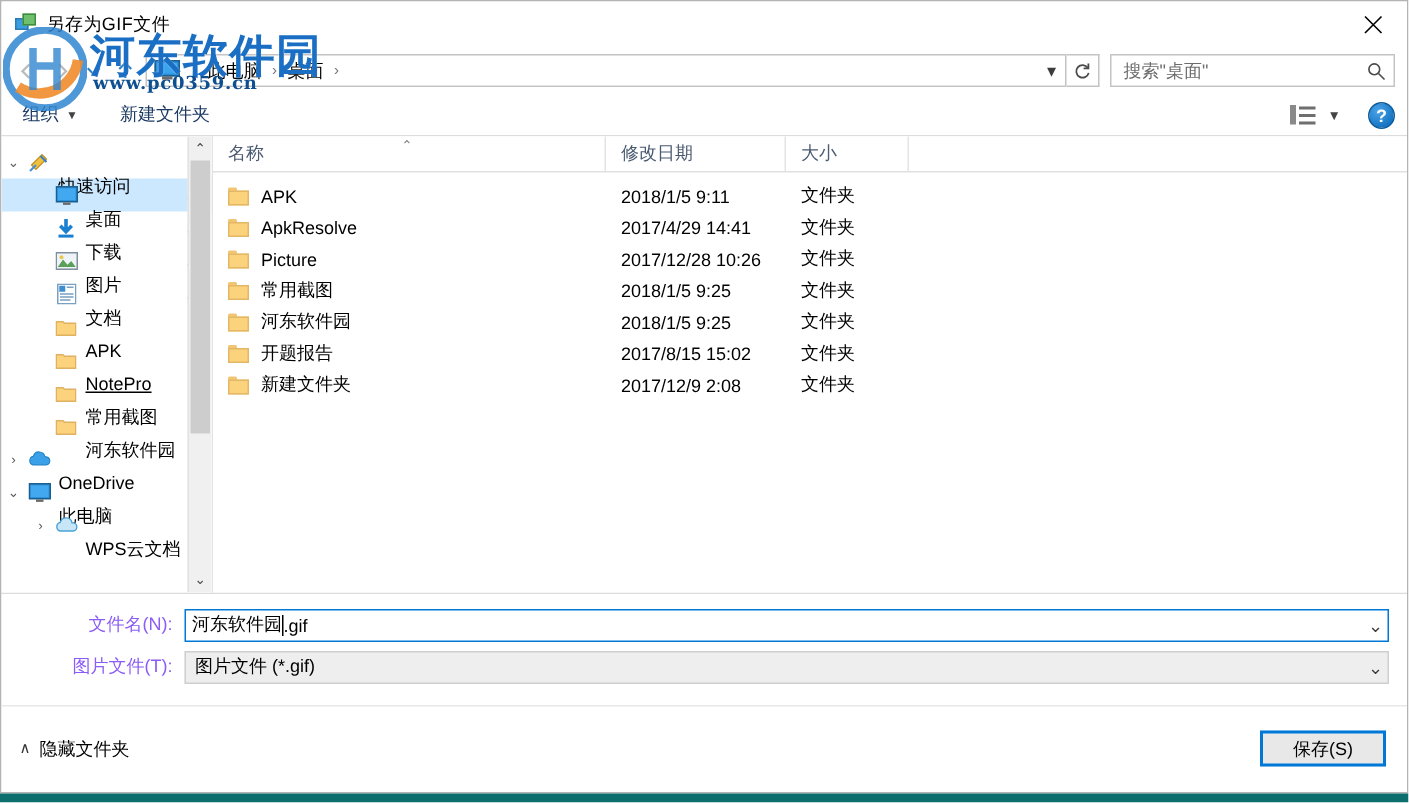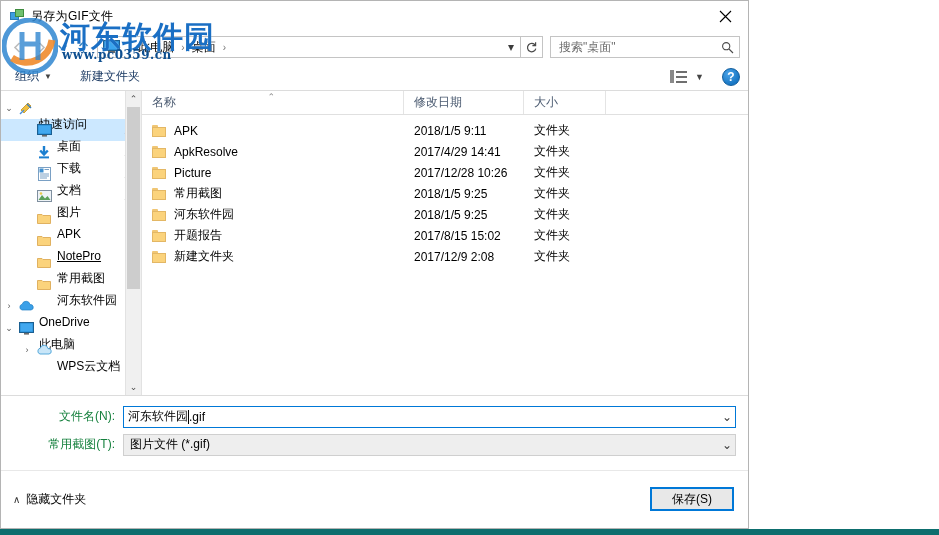--- a/index.html
+++ b/index.html
@@ -10,21 +10,21 @@
     font-size: 12px;
     color: #000;
     background: #fff;
     overflow: hidden;
     position: relative;
   }
 
   
   #dialog {
     position: absolute; left: 0; top: 0;
-    width: 749px; height: 529px;
+    width: 939px; height: 529px;
     background: #ffffff;
     border: 1px solid #b4b4b4;
     display: flex; flex-direction: column;
   }
   #bottom-strip {
     position: absolute; left: 0; top: 529px;
     width: 939px; height: 6px;
     background: #0d6e6e;
   }
 
@@ -246,21 +246,21 @@
     background: #fbd37c; border: 1px solid #e3b765;
   }
 
   
   .formarea {
     flex: none; padding: 10px 12px 8px 12px; background: #fff;
   }
   .frow { display: flex; align-items: center; height: 22px; margin-bottom: 6px; }
   .frow .flabel {
     width: 110px; flex: none; text-align: right; padding-right: 8px;
-    font-size: 12px; color: #15803d; white-space: nowrap;
+    font-size: 12px; color: #8b5cf6; white-space: nowrap;
   }
   .fname-input {
     flex: 1 1 auto; height: 22px;
     border: 1px solid #0078d7; background: #fff;
     display: flex; align-items: center;
     padding: 0 18px 0 4px; position: relative;
     font-size: 12px; color: #000;
   }
   .fname-input .caret-bar {
     width: 1px; height: 14px; background: #000; display: inline-block;
@@ -455,42 +455,42 @@
             </span>
             <span class="lbl">下载</span>
             <span class="pin"><svg width="11" height="11" viewBox="0 0 11 11">
                 <path d="M2 7 L7 2 L9.5 4.5 L4.5 9.5 Z" fill="#a9a9a9"></path>
                 <path d="M1 10 L4 7" stroke="#a9a9a9" stroke-width="1.2"></path>
               </svg></span>
           </div>
           <div class="navitem" style="padding-left: 18px;">
             <span class="chev"></span>
             <span class="ico">
+              <svg width="15" height="13" viewBox="0 0 15 13">
+                <rect x="0.5" y="0.5" width="14" height="11" fill="#eef3f7" stroke="#7f8f9f"></rect>
+                <path d="M1.5 10 L5 5 L8 8.5 L10.5 6 L13.5 10 Z" fill="#5aa05a"></path>
+                <circle cx="4" cy="3.5" r="1.3" fill="#e8c84a"></circle>
+              </svg>
+            </span>
+            <span class="lbl">图片</span>
+            <span class="pin"><svg width="11" height="11" viewBox="0 0 11 11">
+                <path d="M2 7 L7 2 L9.5 4.5 L4.5 9.5 Z" fill="#a9a9a9"></path>
+                <path d="M1 10 L4 7" stroke="#a9a9a9" stroke-width="1.2"></path>
+              </svg></span>
+          </div>
+          <div class="navitem" style="padding-left: 18px;">
+            <span class="chev"></span>
+            <span class="ico">
               <svg width="13" height="14" viewBox="0 0 13 14">
                 <rect x="0.5" y="0.5" width="12" height="13" fill="#fff" stroke="#7aa0c4"></rect>
                 <rect x="1.5" y="1.5" width="4" height="4" fill="#3f8fd0"></rect>
                 <path d="M6.5 2.5 H11 M2 7 H11 M2 9 H11 M2 11 H9" stroke="#7aa0c4" stroke-width="1"></path>
               </svg>
             </span>
             <span class="lbl">文档</span>
-            <span class="pin"><svg width="11" height="11" viewBox="0 0 11 11">
-                <path d="M2 7 L7 2 L9.5 4.5 L4.5 9.5 Z" fill="#a9a9a9"></path>
-                <path d="M1 10 L4 7" stroke="#a9a9a9" stroke-width="1.2"></path>
-              </svg></span>
-          </div>
-          <div class="navitem" style="padding-left: 18px;">
-            <span class="chev"></span>
-            <span class="ico">
-              <svg width="15" height="13" viewBox="0 0 15 13">
-                <rect x="0.5" y="0.5" width="14" height="11" fill="#eef3f7" stroke="#7f8f9f"></rect>
-                <path d="M1.5 10 L5 5 L8 8.5 L10.5 6 L13.5 10 Z" fill="#5aa05a"></path>
-                <circle cx="4" cy="3.5" r="1.3" fill="#e8c84a"></circle>
-              </svg>
-            </span>
-            <span class="lbl">图片</span>
             <span class="pin"><svg width="11" height="11" viewBox="0 0 11 11">
                 <path d="M2 7 L7 2 L9.5 4.5 L4.5 9.5 Z" fill="#a9a9a9"></path>
                 <path d="M1 10 L4 7" stroke="#a9a9a9" stroke-width="1.2"></path>
               </svg></span>
           </div>
           <div class="navitem" style="padding-left: 18px;">
             <span class="chev"></span>
             <span class="ico">
               <svg width="14" height="12" viewBox="0 0 14 12">
                 <path d="M0.5 2.5 L0.5 11.5 L13.5 11.5 L13.5 3.5 L6 3.5 L5 2.5 Z" fill="#fbd37c" stroke="#e0b160"></path>
@@ -669,21 +669,21 @@
     <div class="frow">
       <div class="flabel">文件名(N):</div>
       <div class="fname-input">
         <span>河东软件园</span>
           <span class="caret-bar"></span>
           <span>.gif</span>
         <span class="drop">⌄</span>
       </div>
     </div>
     <div class="frow">
-      <div class="flabel">常用截图(T):</div>
+      <div class="flabel">图片文件(T):</div>
       <div class="ftype-input">
         <span>图片文件 (*.gif)</span>
         <span class="drop">⌄</span>
       </div>
     </div>
   </div>
 
   <div class="footer">
     <div class="hidefolders">
       <span class="up">∧</span>

